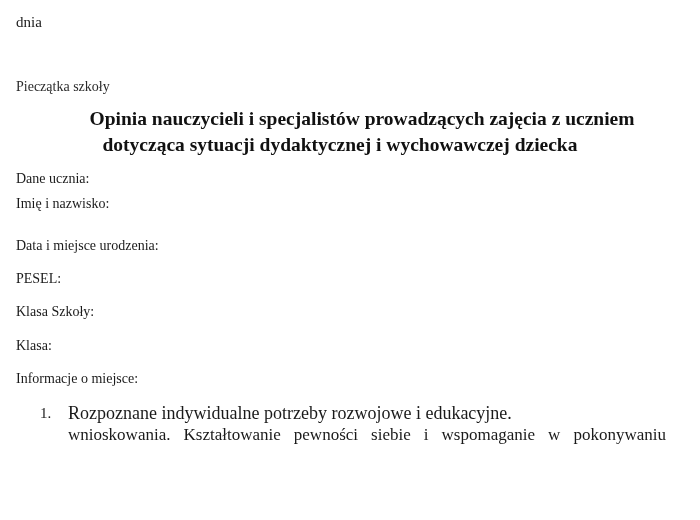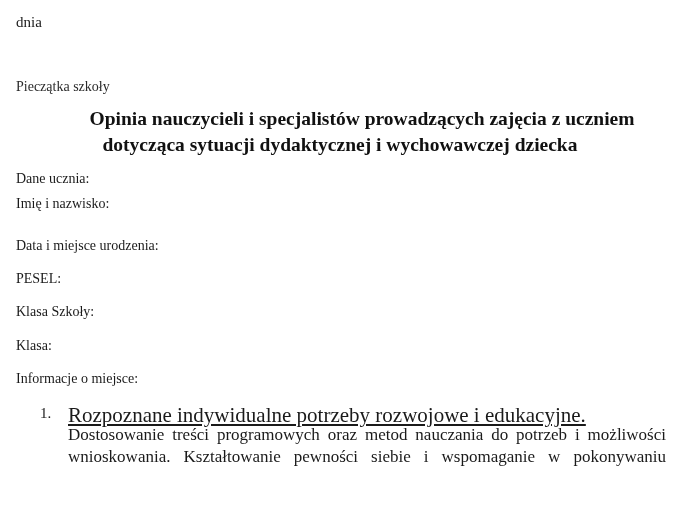--- a/index.html
+++ b/index.html
@@ -8,21 +8,21 @@
     font-family:"Liberation Serif", serif; color:#1a1a1a; position:relative;
   }
   .abs { position:absolute; white-space:nowrap; }
   .date { left:16px; top:14px; font-size:15px; }
   .stamp { left:16px; top:56px; font-size:14px; color:#2a2a2a;margin-top:23px; }
   .title { left:0; width:700px; text-align:center; font-weight:bold; font-size:19.5px; color:#111; }
   .t1 { top:108px; left:12px; }
   .t2 { top:134px; left:-10px; }
   .field { left:16px; font-size:14px; }
   .list-num { left:40px; top:405px; font-size:15px; }
-  .item-head { left:68px; top:403px; font-size:21px; text-decoration:underline; }
+  .item-head { left:68px; top:403px; font-size:18px; }
   .para {
     position:absolute; left:68px; top:424px; width:598px;
     font-size:17px; line-height:22.4px; text-align:justify;
   }
   .para .ln { display:block; text-align:justify; text-align-last:justify; white-space:nowrap; }
   .para .ln.first { text-align-last:justify; }
 </style>
 </head>
 <body>
 
@@ -37,15 +37,14 @@
 <div class="abs field" style="top:238px">Data  i miejsce urodzenia:</div>
 <div class="abs field" style="top:271px">PESEL:</div>
 <div class="abs field" style="top:304px">Klasa Szkoły:</div>
 <div class="abs field" style="top:338px">Klasa:</div>
 <div class="abs field" style="top:371px">Informacje o miejsce:</div>
 
 <div class="abs list-num">1.</div>
 <div class="abs item-head">Rozpoznane indywidualne potrzeby rozwojowe i edukacyjne.</div>
 
 <div class="para">
-  <span class="ln first">Dostosowanie treści programowych oraz metod nauczania do potrzeb i możliwości</span>
   <span class="ln">wnioskowania. Kształtowanie pewności siebie i wspomaganie w pokonywaniu</span>
 </div>
 
 </body></html>

